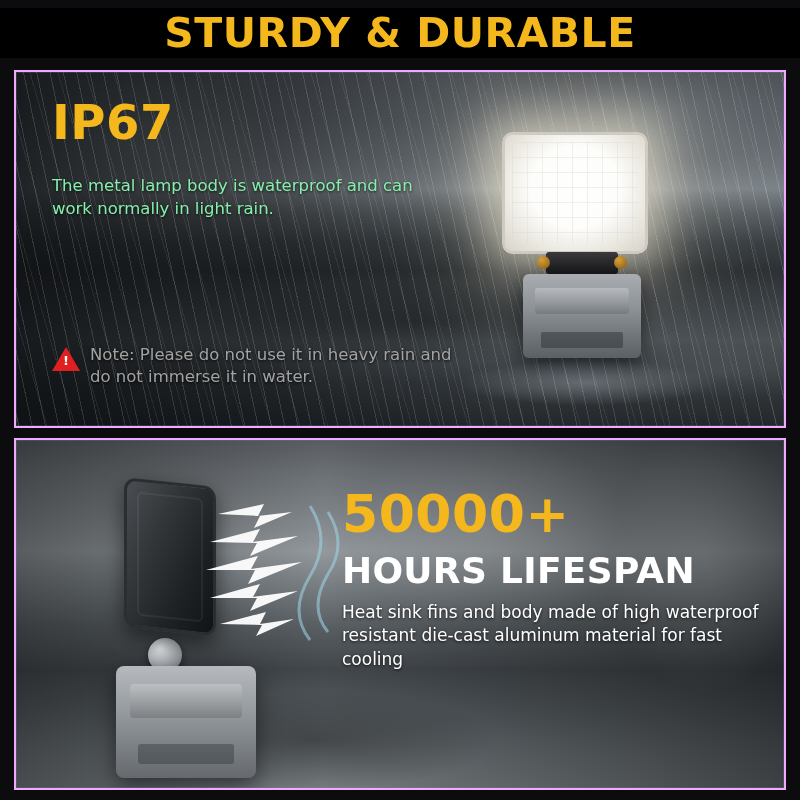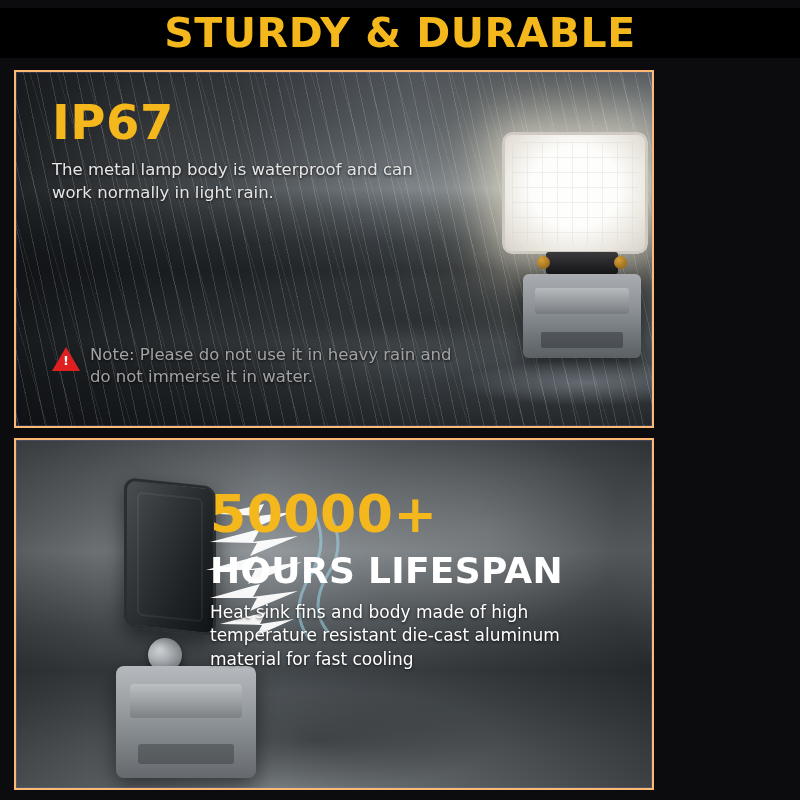--- a/index.html
+++ b/index.html
@@ -40,22 +40,22 @@
     color: #f5b81c;
     text-transform: uppercase;
     font-family: "DejaVu Sans", sans-serif;
     white-space: nowrap;
   }
 
   
   .panel {
     position: absolute;
     left: 14px;
-    width: 640px;
-    border: 2px solid #fdba74;
+    width: 772px;
+    border: 2px solid #f0abfc;
     overflow: hidden;
     box-sizing: border-box;
   }
   .panel-top {
     top: 70px;
     height: 358px;
   }
   .panel-bottom {
     top: 438px;
     height: 352px;
@@ -128,23 +128,23 @@
   .waterproof {
     font-family: "DejaVu Sans", sans-serif;
     font-size: 41px;
     font-weight: 700;
     color: #f5b81c;
     line-height: 1.05;
     margin-top: 2px;
     letter-spacing: 0.5px;
   }
   .top-desc {
-    margin-top: 12px;
+    margin-top: 28px;
     font-size: 16.5px;
-    color: #e5e5e5;
+    color: #86efac;
     line-height: 1.38;
     font-family: "DejaVu Sans", sans-serif;
     max-width: 380px;
     text-shadow: 0 1px 3px rgba(0,0,0,0.8);
   }
 
   .note {
     position: absolute;
     left: 36px;
     top: 272px;
@@ -455,19 +455,19 @@
       </g>
       <g fill="none" stroke="#9fd8ea" stroke-width="3" opacity="0.55">
         <path d="M104 8 q22 34 0 70 q-22 36 0 64"></path>
         <path d="M122 14 q20 32 0 62 q-20 34 0 58"></path>
       </g>
     </svg>
 
     <div class="bot-text">
       <div class="hours-num">50000+</div>
       <div class="hours-label">HOURS LIFESPAN</div>
-      <div class="bot-desc">Heat sink fins and body made of high temperature resistant die-cast aluminum material for fast cooling</div>
+      <div class="bot-desc">Heat sink fins and body made of high waterproof resistant die-cast aluminum material for fast cooling</div>
     </div>
 
     <div class="panel-inner-line"></div>
   </div>
 
 </div>
 
 </body></html>

